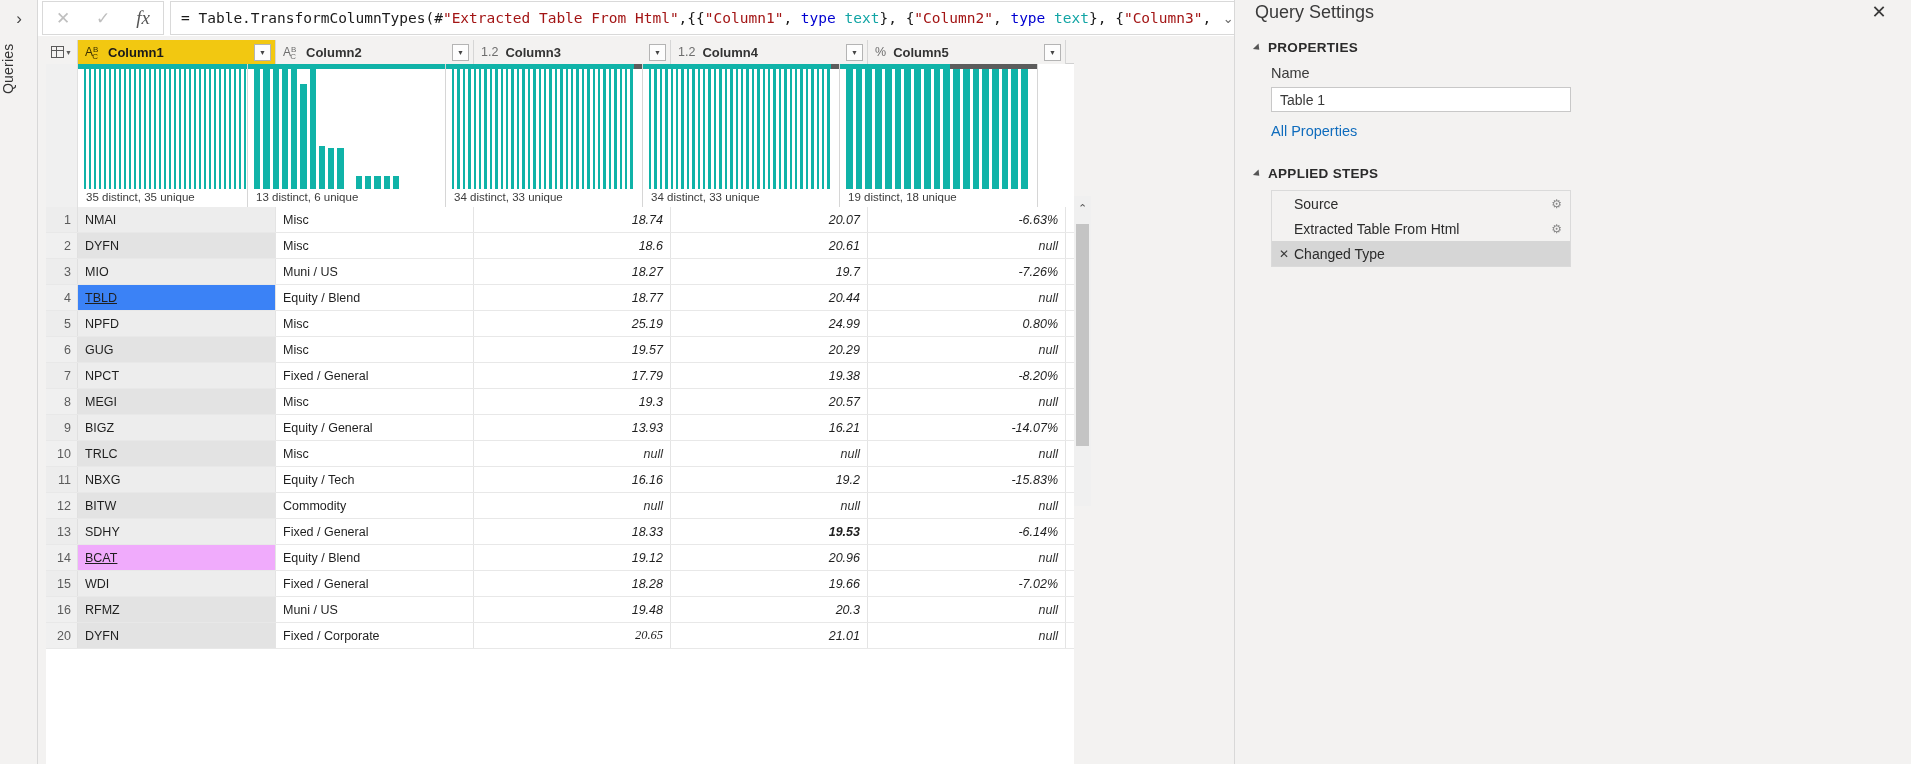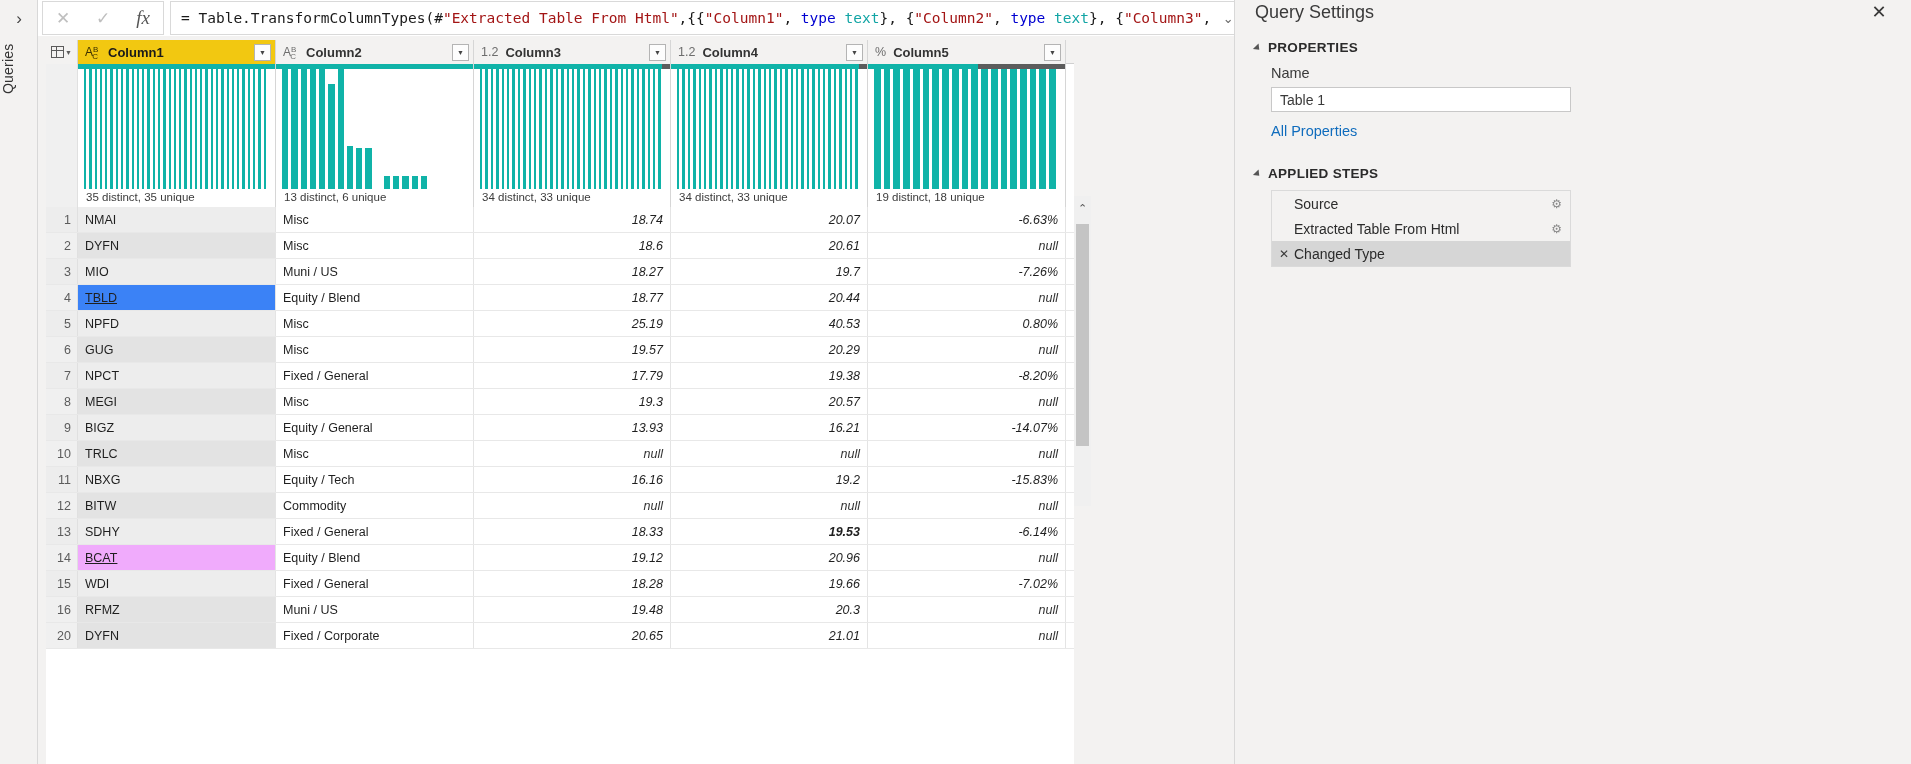--- a/index.html
+++ b/index.html
@@ -282,21 +282,21 @@
       </div>
       <div class="col-header" style="width: 198px;">
         <span class="type-icon">%</span>
         <span class="col-name">Column5</span>
         <span class="col-dropdown">▼</span>
       </div>
     </div>
 
   <div id="profile-strip">
     <div class="prof-corner"></div>
-  <div class="prof-cell" style="width: 198px;">
+  <div class="prof-cell" style="width: 170px;">
         <div class="quality-bar">
           <div class="q-valid" style="width: 100%;"></div>
         </div>
         <div class="hist">
           <div class="hist-bar" style="height: 105%;"></div>
           <div class="hist-bar" style="height: 105%;"></div>
           <div class="hist-bar" style="height: 105%;"></div>
           <div class="hist-bar" style="height: 105%;"></div>
           <div class="hist-bar" style="height: 105%;"></div>
           <div class="hist-bar" style="height: 105%;"></div>
@@ -507,21 +507,21 @@
         <div class="cell" style="width: 198px;">Equity / Blend</div>
         <div class="cell num" style="width: 197px;">18.77</div>
         <div class="cell num" style="width: 197px;">20.44</div>
         <div class="cell num nullv" style="width: 198px;">null</div>
       </div>
       <div class="drow odd">
         <div class="rownum">5</div>
         <div class="cell c1" style="width: 198px;">NPFD</div>
         <div class="cell" style="width: 198px;">Misc</div>
         <div class="cell num" style="width: 197px;">25.19</div>
-        <div class="cell num" style="width: 197px;">40.53</div>
+        <div class="cell num" style="width: 197px;">24.99</div>
         <div class="cell num" style="width: 198px;">0.80%</div>
       </div>
       <div class="drow">
         <div class="rownum">6</div>
         <div class="cell c1" style="background: rgb(227, 227, 227); width: 198px;">GUG</div>
         <div class="cell" style="width: 198px;">Misc</div>
         <div class="cell num" style="width: 197px;">19.57</div>
         <div class="cell num" style="width: 197px;">20.29</div>
         <div class="cell num nullv" style="width: 198px;">null</div>
       </div>
@@ -602,21 +602,21 @@
         <div class="cell c1" style="background: rgb(227, 227, 227); width: 198px;">RFMZ</div>
         <div class="cell" style="width: 198px;">Muni / US</div>
         <div class="cell num" style="width: 197px;">19.48</div>
         <div class="cell num" style="width: 197px;">20.3</div>
         <div class="cell num nullv" style="width: 198px;">null</div>
       </div>
       <div class="drow">
         <div class="rownum">20</div>
         <div class="cell c1" style="background: rgb(227, 227, 227); width: 198px;">DYFN</div>
         <div class="cell" style="width: 198px;">Fixed / Corporate</div>
-        <div class="cell num" style="width: 197px;">20.65</div>
+        <div class="cell num" style="width: 197px; font-family: Liberation Serif, serif;">20.65</div>
         <div class="cell num" style="width: 197px;">21.01</div>
         <div class="cell num nullv" style="width: 198px;">null</div>
       </div>
     </div>
 
   <div id="grid-vscroll">
     <div id="vs-up">⌃</div>
     <div id="vs-thumb"></div>
   </div>
 </div>

